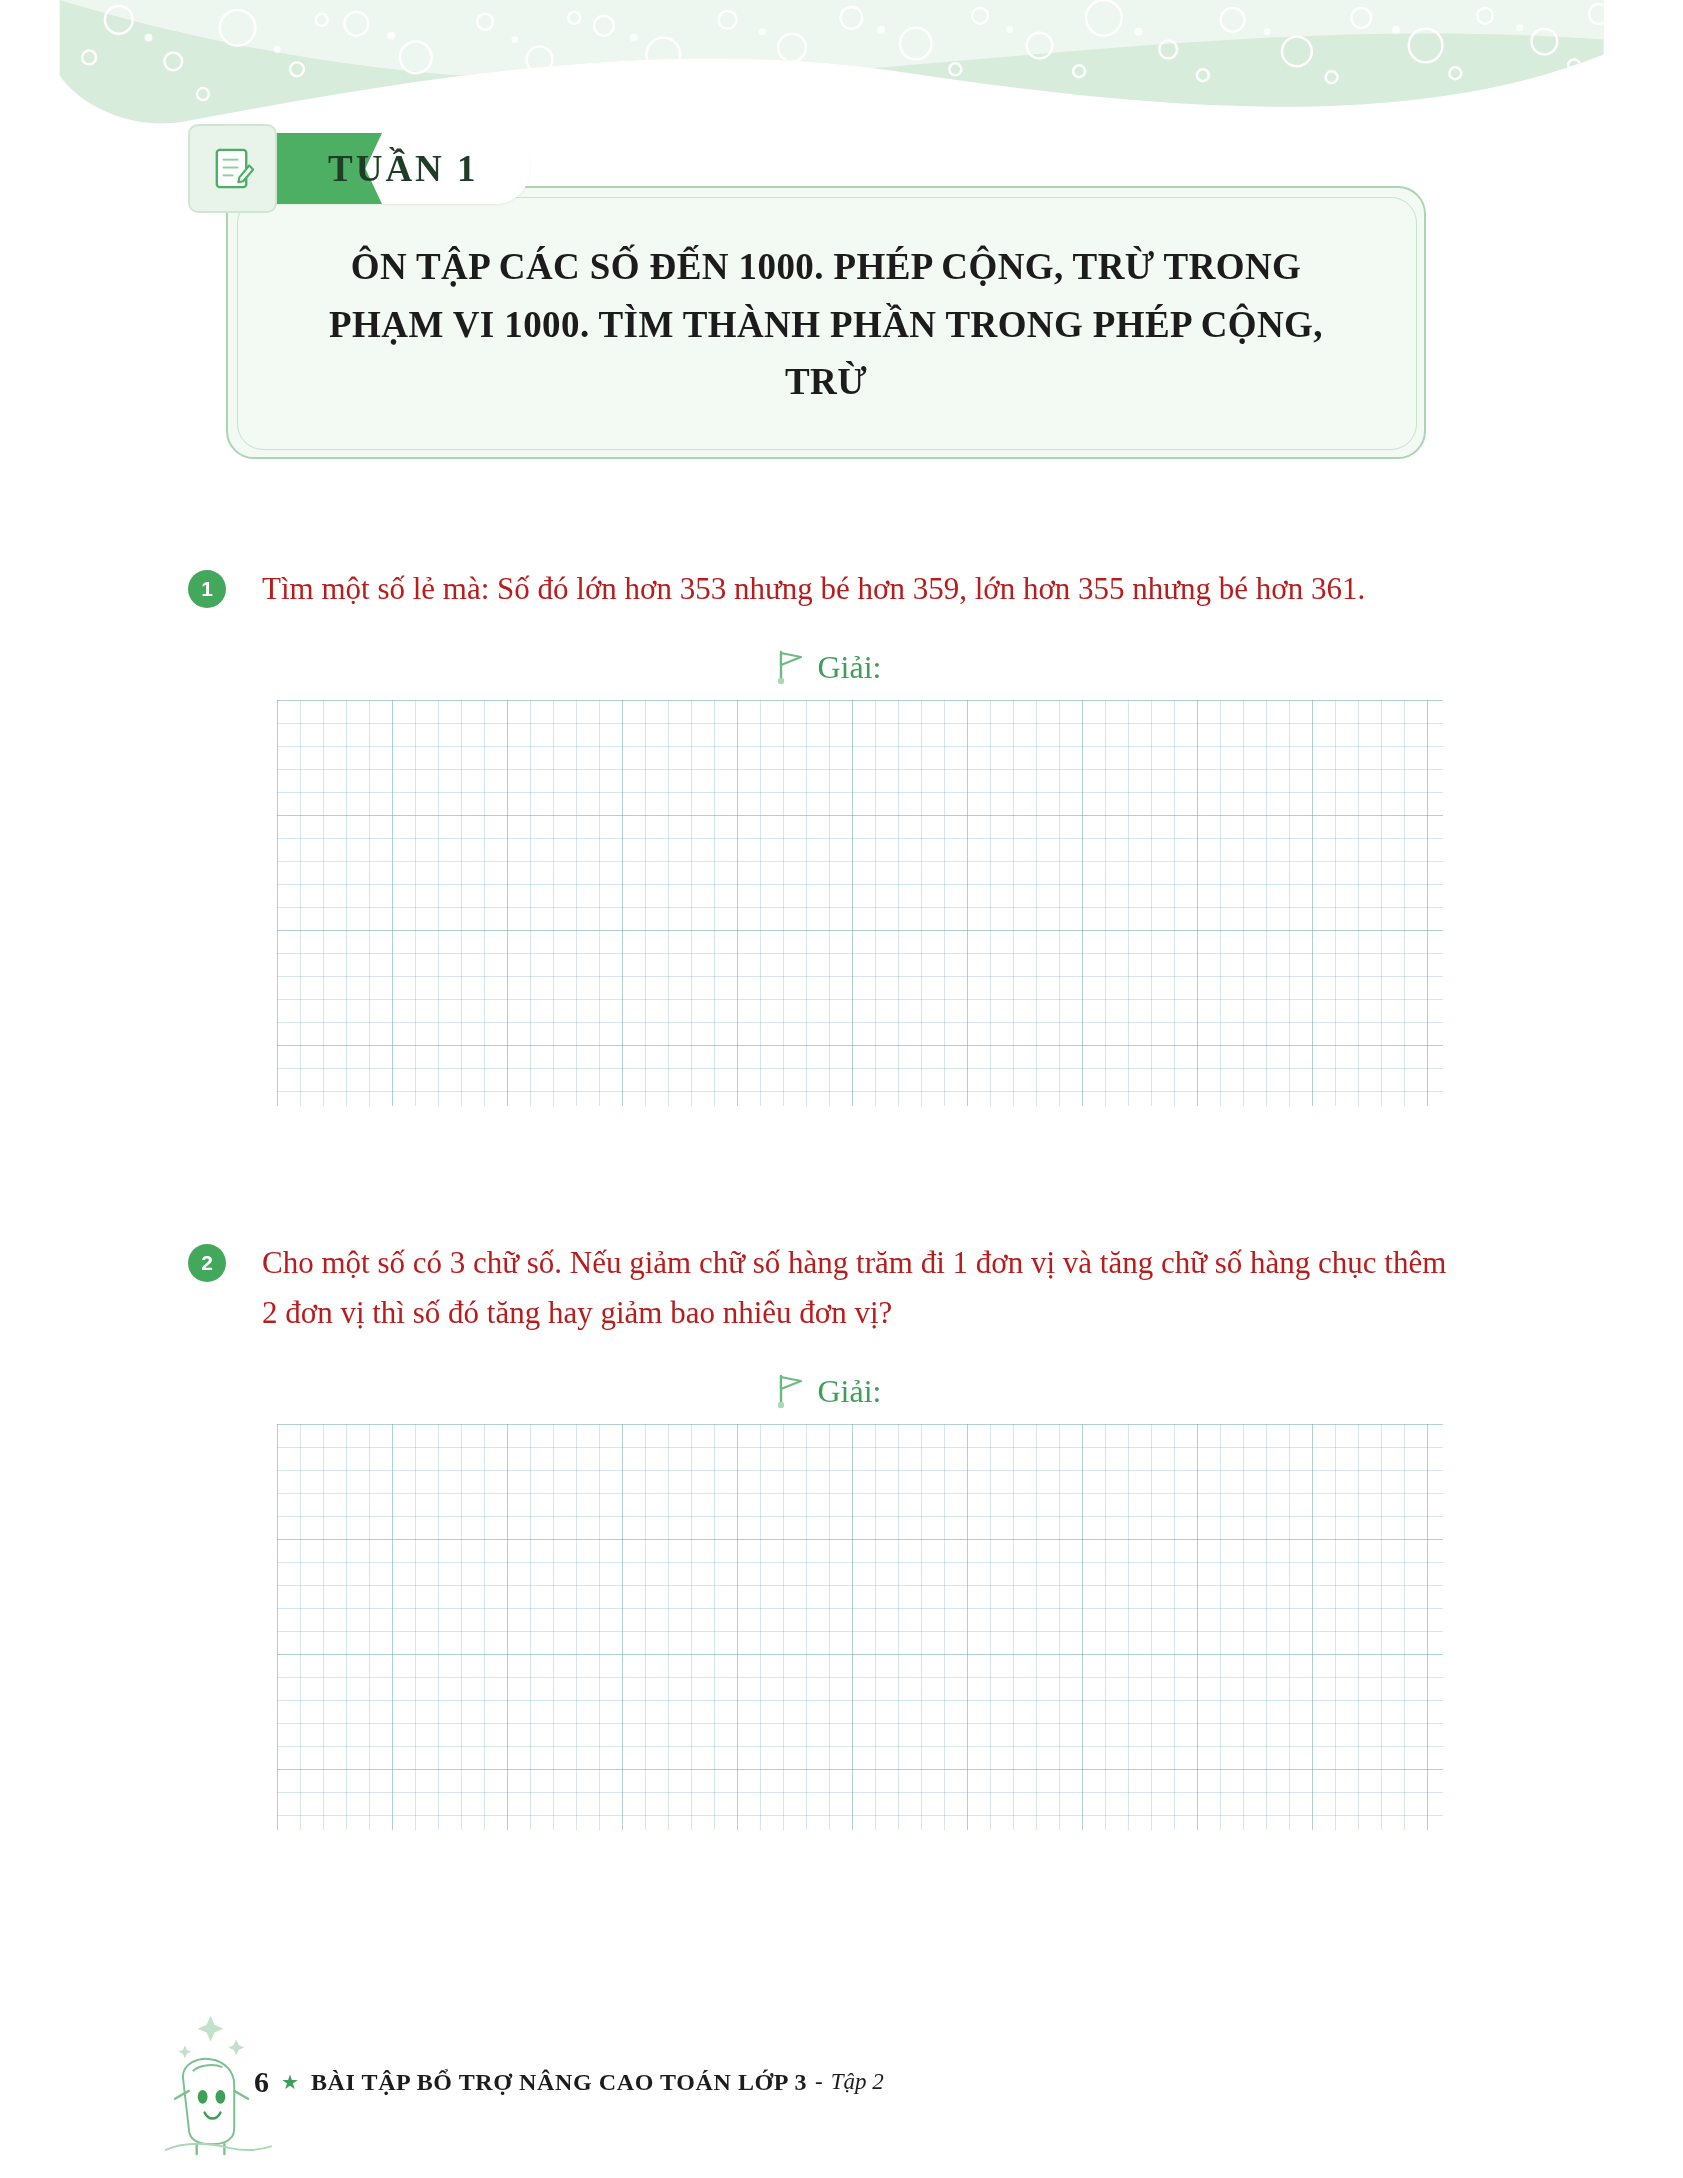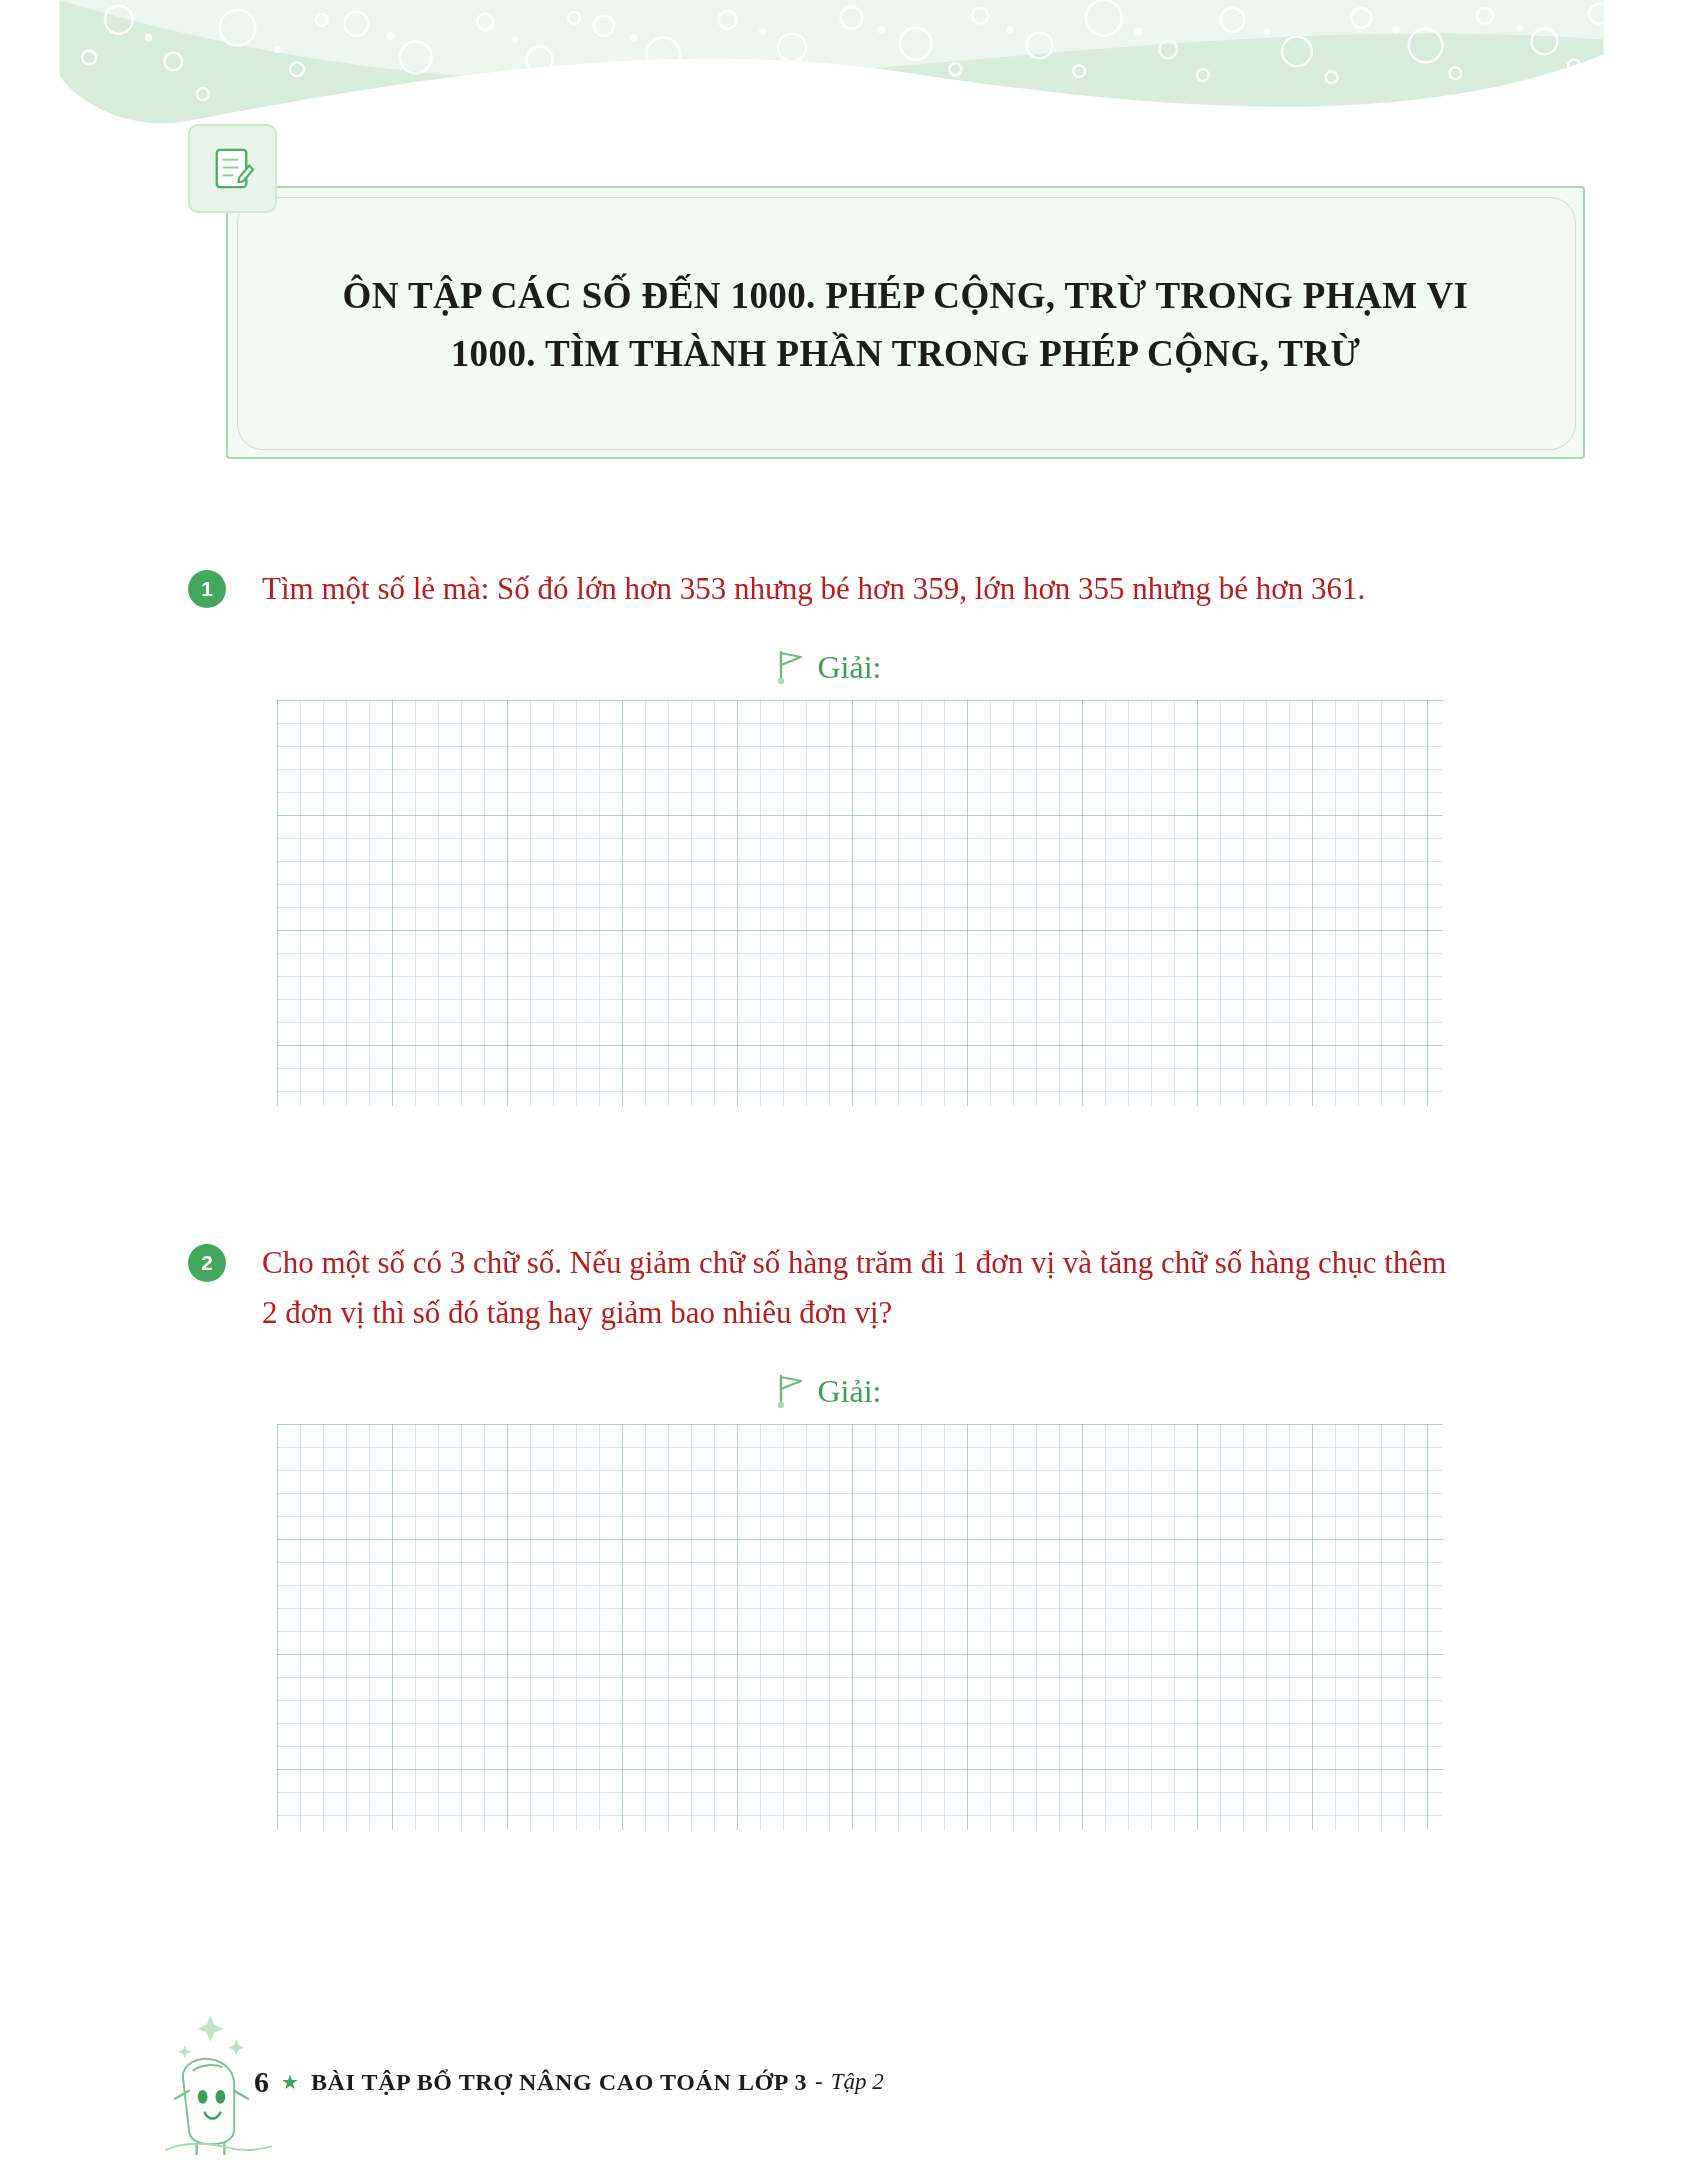--- a/index.html
+++ b/index.html
@@ -79,24 +79,24 @@
     font-size: 37px;
     letter-spacing: 3px;
     color: #1f3d26;
   }
 
   
   .title-box {
     position: absolute;
     left: 226px;
     top: 186px;
-    width: 1359px;
+    width: 1200px;
     min-height: 273px;
     border: 2px solid #a9d6b1;
-    border-radius: 4px;
+    border-radius: 28px;
     background: #f3faf4;
     box-sizing: border-box;
     display: flex;
     align-items: center;
     justify-content: center;
     padding: 48px 69px 44px 69px;
   }
   .title-inner {
     border: 1px solid #c6e3cb;
     border-radius: 26px;
@@ -314,20 +314,23 @@
 <div class="week-tab-wrap">
   <div class="week-icon-box">
     <svg width="53" height="53" viewBox="0 0 54 54" xmlns="http://www.w3.org/2000/svg">
       <rect x="11" y="8" width="30" height="38" rx="3" fill="#ffffff" stroke="#4caf63" stroke-width="2.4"></rect>
       <line x1="17" y1="18" x2="33" y2="18" stroke="#8fcf9c" stroke-width="2"></line>
       <line x1="17" y1="26" x2="33" y2="26" stroke="#8fcf9c" stroke-width="2"></line>
       <line x1="17" y1="34" x2="28" y2="34" stroke="#8fcf9c" stroke-width="2"></line>
       <path d="M34,36 L44,24 L48,28 L38,40 L33,41 Z" fill="#ffffff" stroke="#4caf63" stroke-width="2.2" stroke-linejoin="round"></path>
     </svg>
   </div>
+  <div class="week-banner">
+    <span class="week-banner-text">TUẦN 1</span>
+  </div>
 </div>
 
 <div class="title-box">
   <div class="title-inner"></div>
   <div class="title-text">ÔN TẬP CÁC SỐ ĐẾN 1000. PHÉP CỘNG, TRỪ TRONG PHẠM VI 1000. TÌM THÀNH PHẦN TRONG PHÉP CỘNG, TRỪ</div>
 </div>
 
 <div class="exercise" style="top:564px;">
   <div class="ex-head">
     <div class="ex-num">1</div>

